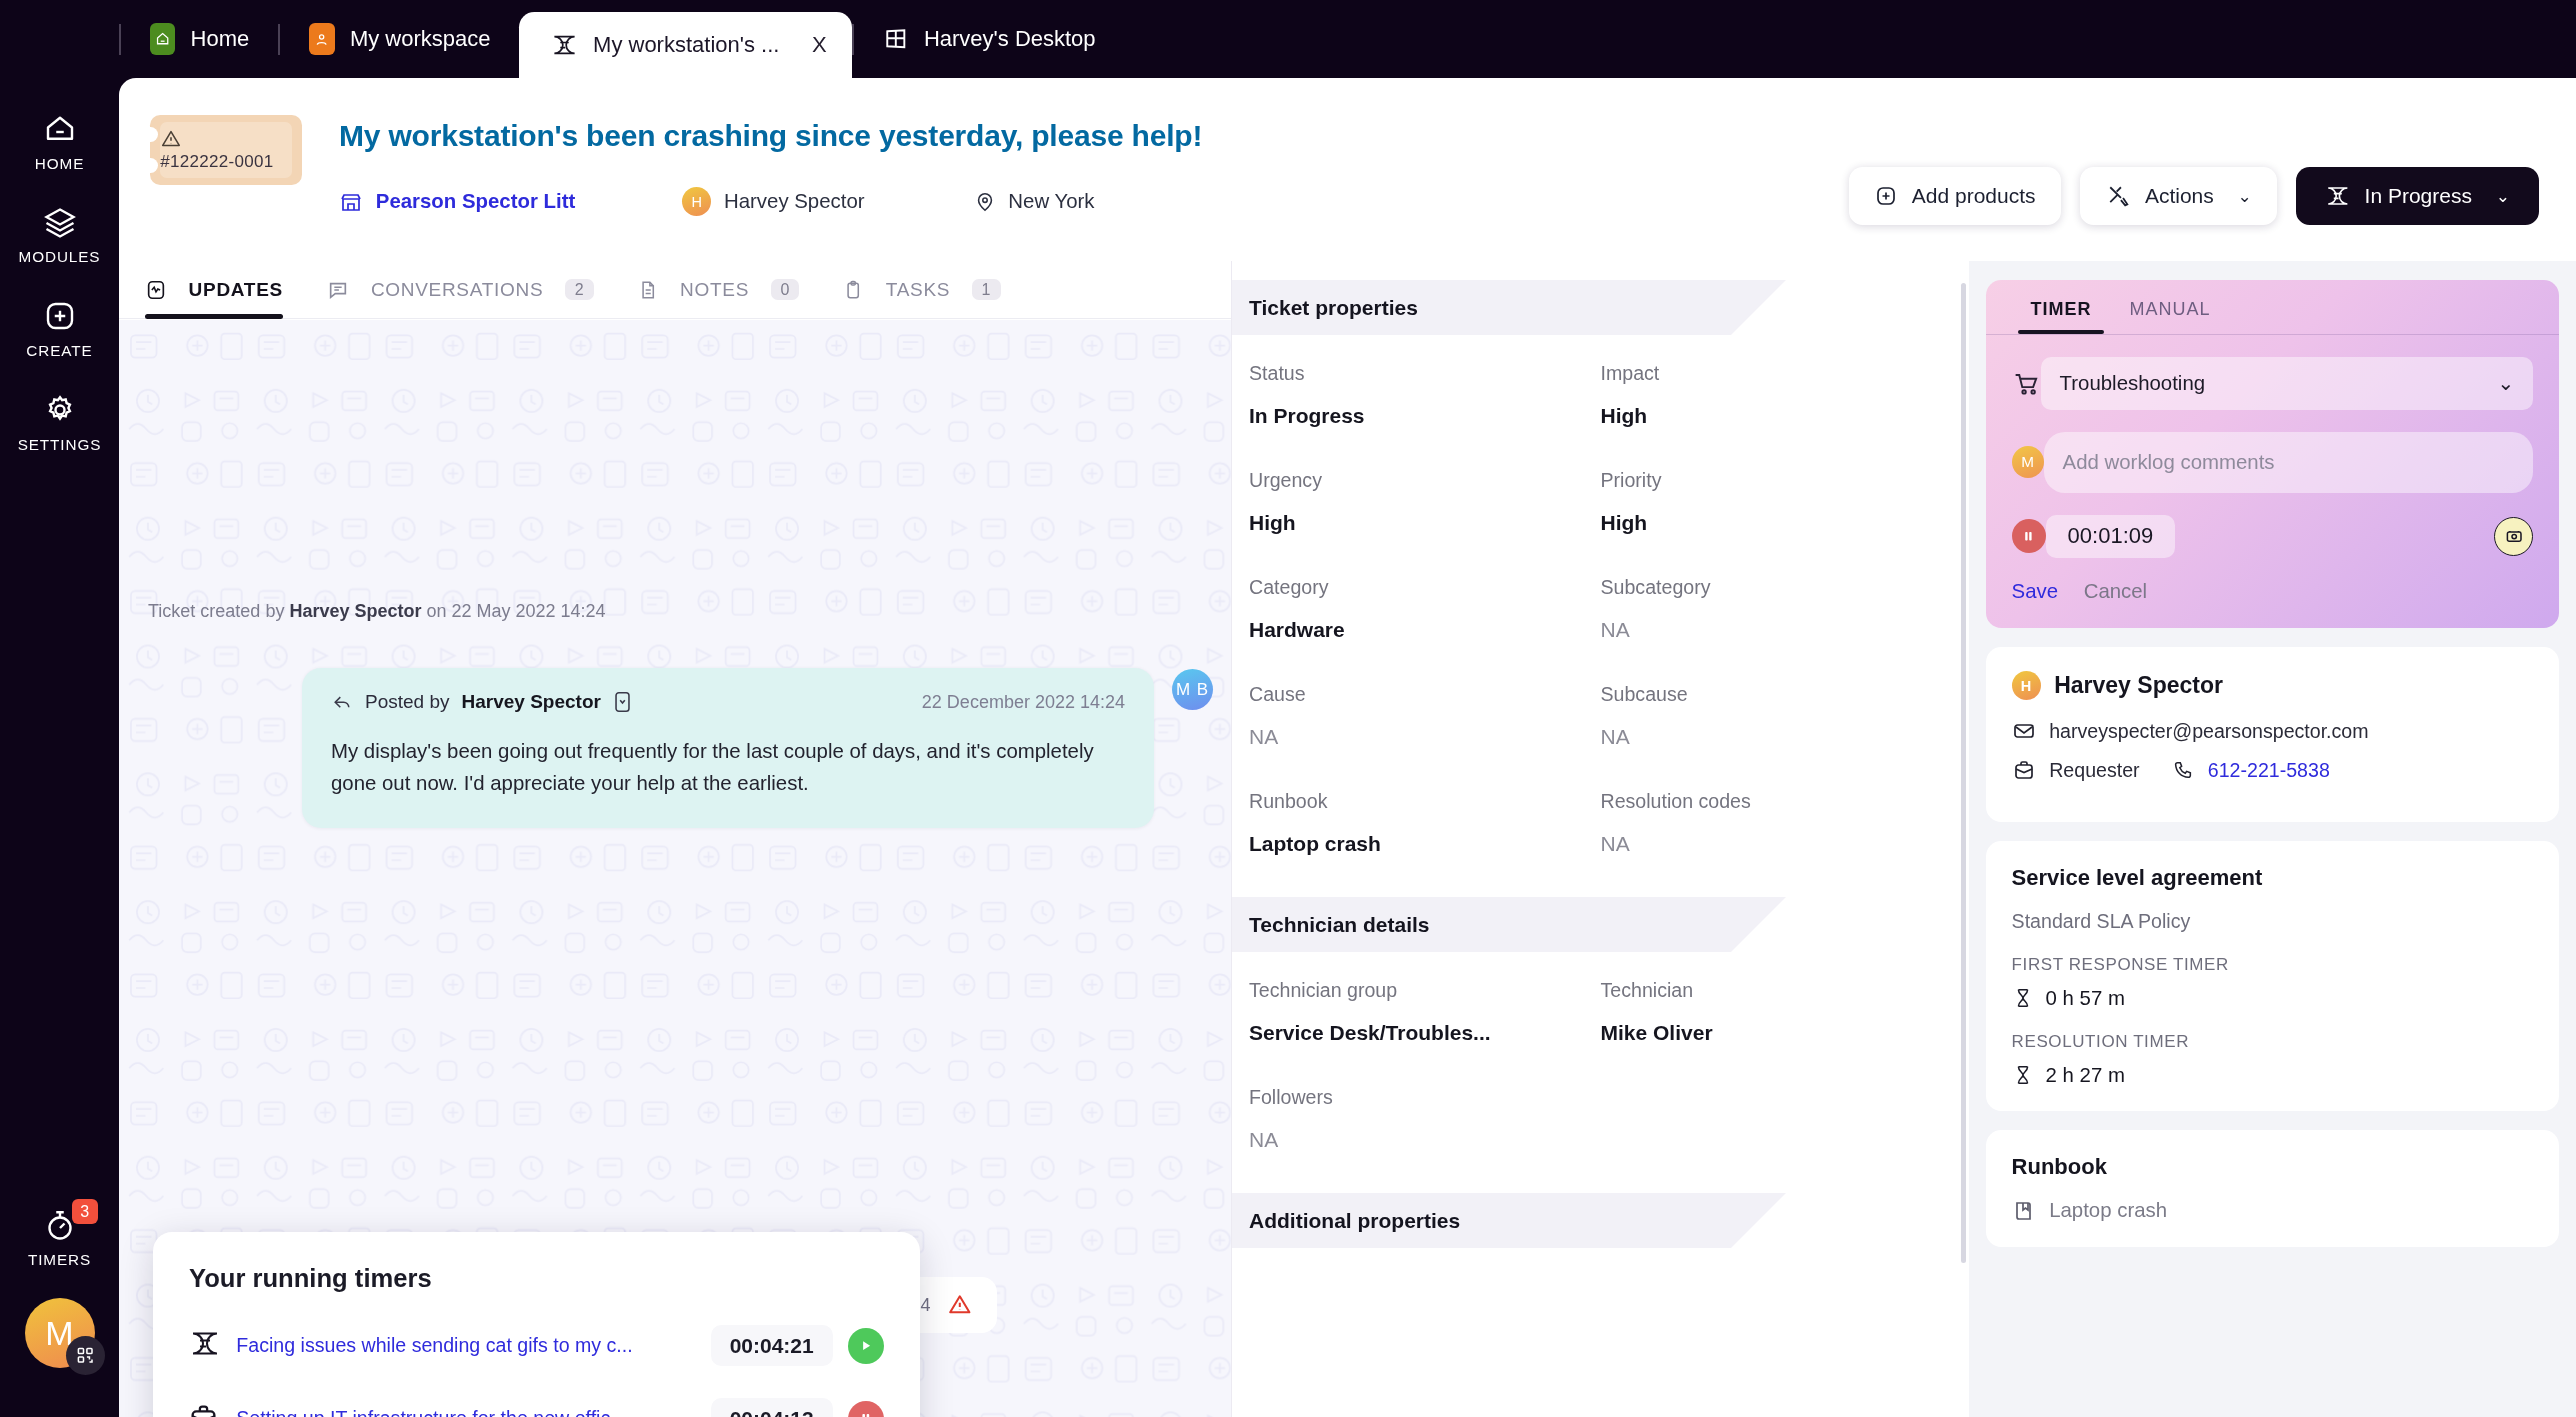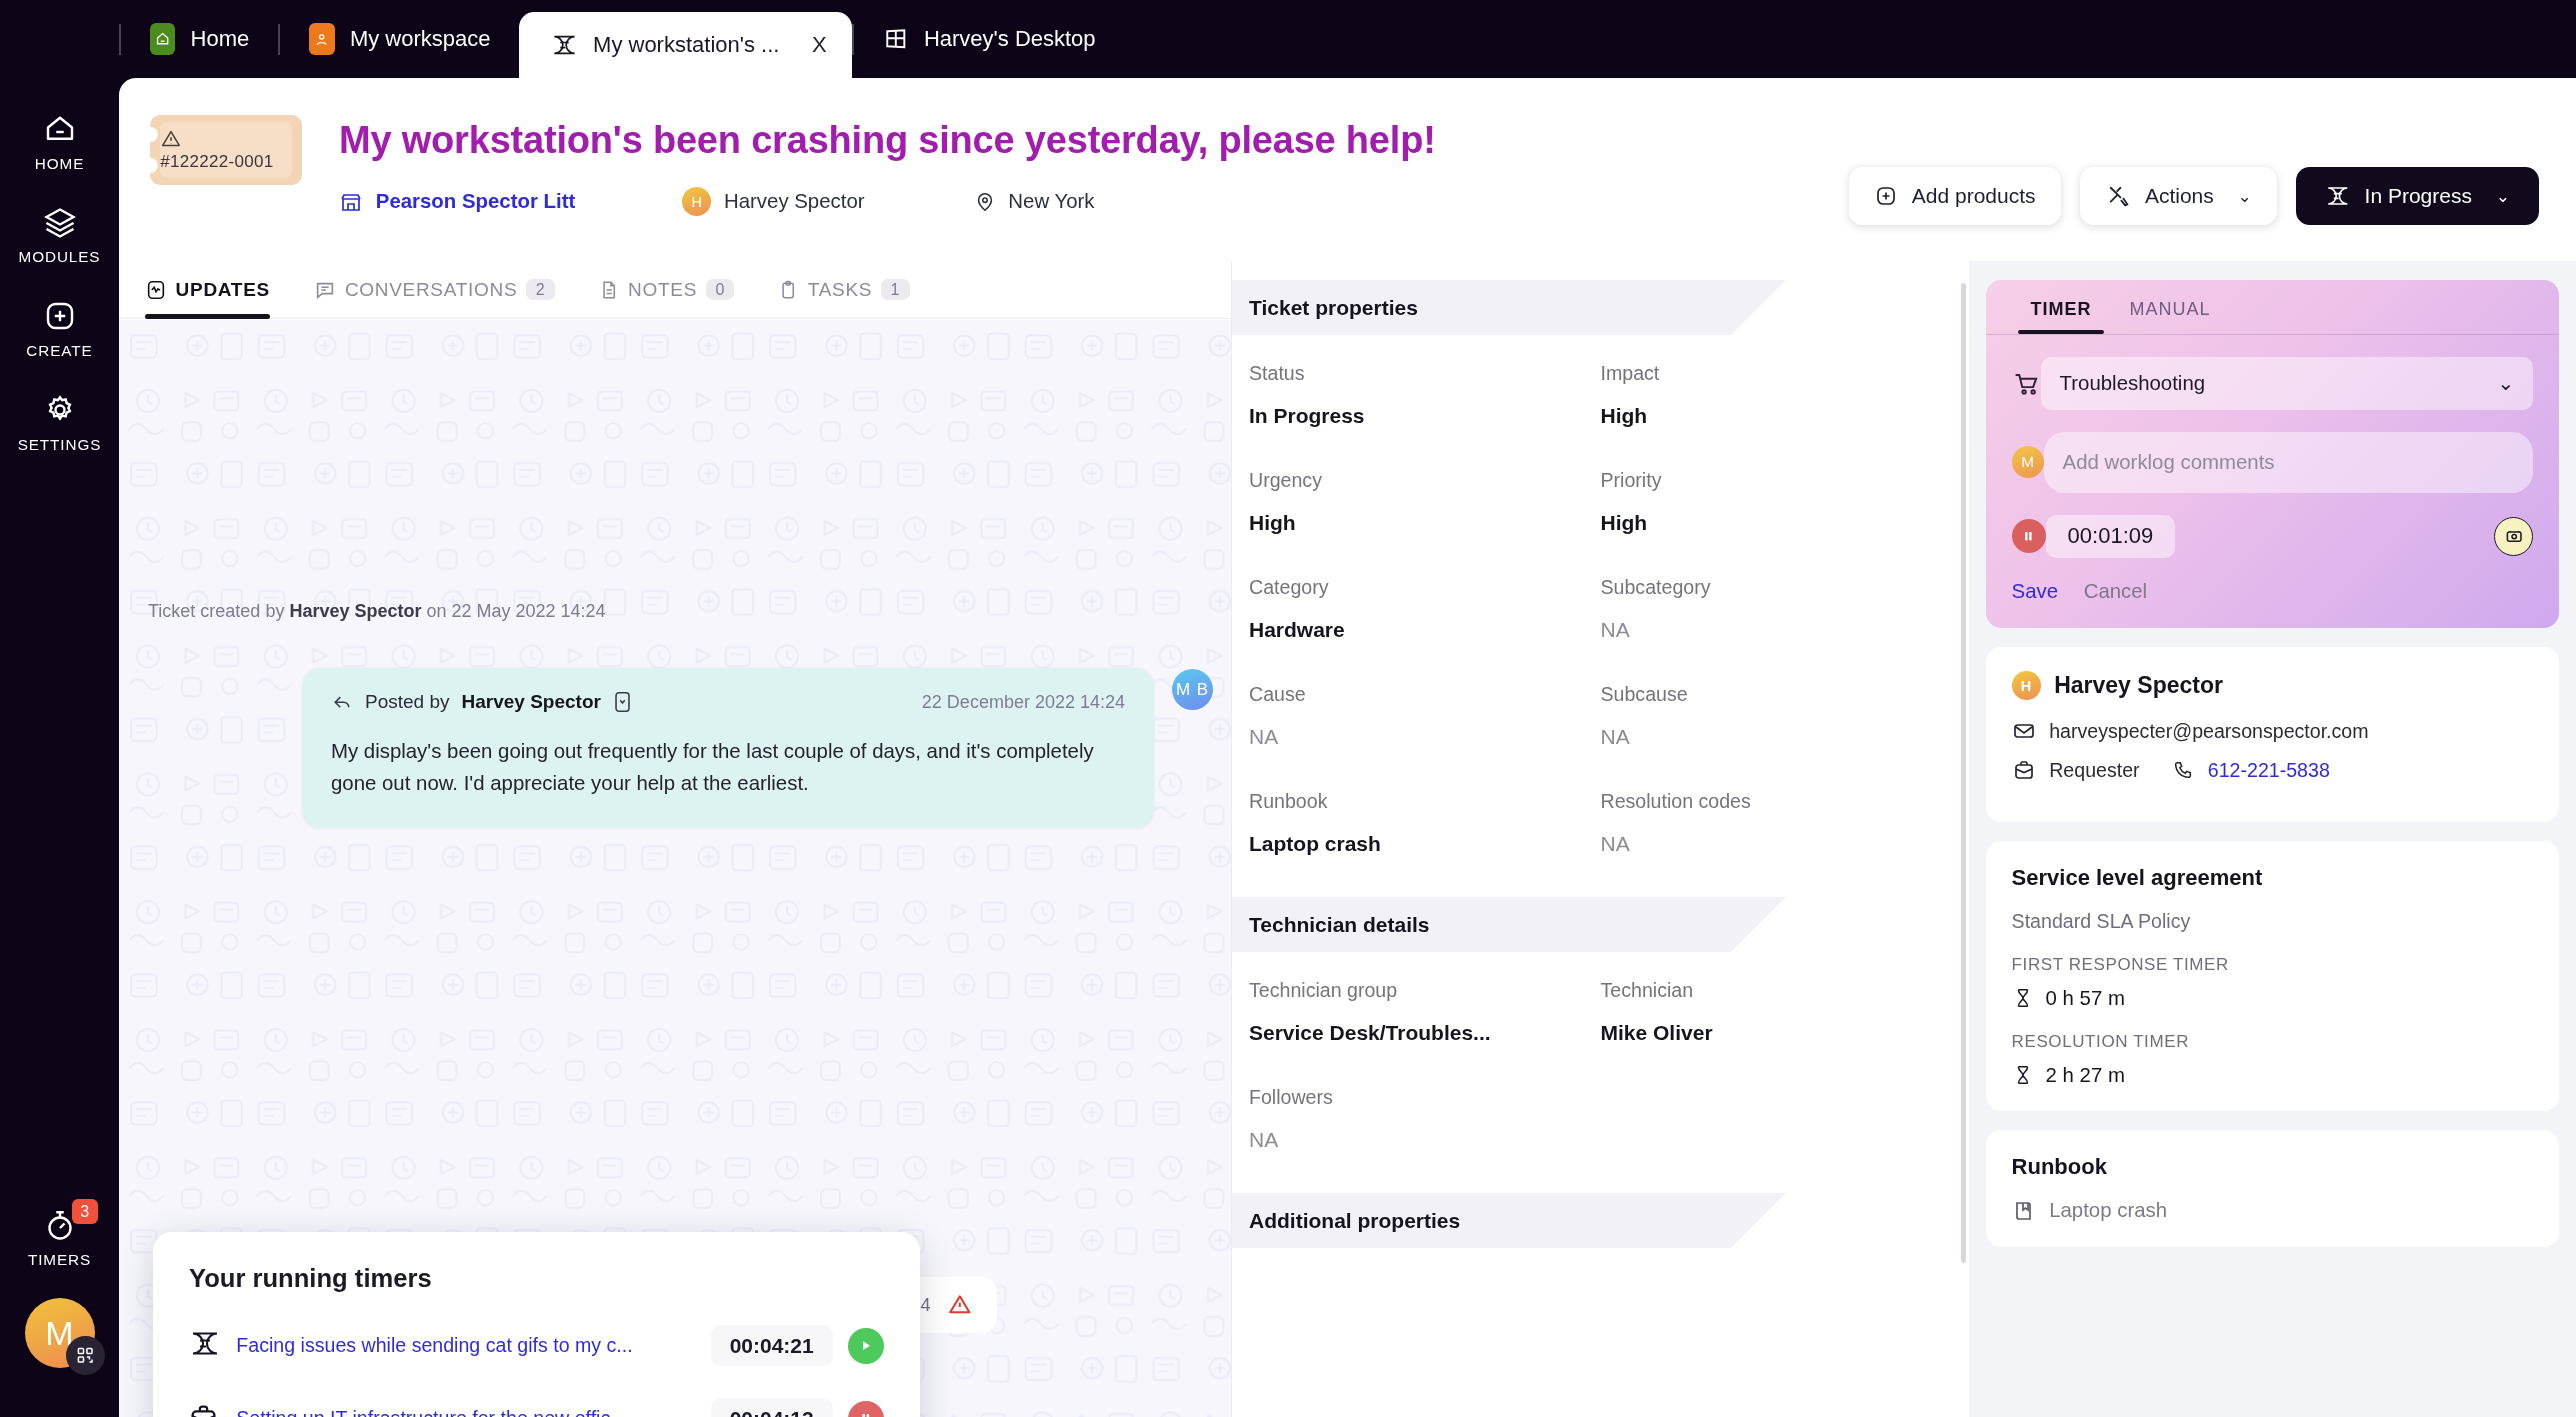--- a/index.html
+++ b/index.html
@@ -83,21 +83,21 @@
   #tkt-chip:before, #tkt-chip:after{
     content:""; position:absolute; width: 15.3px; height: 15.3px; border-radius:50%;
     background:#ffffff; left:-7.7px;
   }
   #tkt-chip:before{ top: 12px; }
   #tkt-chip:after{ bottom: 12px; }
   .chip-inner{ position:absolute; inset:6.8px 10.2px; border-radius:6.8px; background:#f6dfc6; display:flex;flex-direction:column;align-items:flex-start;justify-content:center;gap:2.6px;}
   #tkt-num { font-size: 17px; color: #3a3340; letter-spacing:0.3px; z-index:2;}
   #tkt-title {
     position:absolute; left: 220px; top: 41px;
-    font-size: 38px; font-weight: bold; color: #a21caf; letter-spacing:-0.2px;
+    font-size: 30px; font-weight: bold; color: #0369a1; letter-spacing:-0.2px;
   }
   #tkt-meta { position:absolute; left: 220px; top: 109px; display:flex; align-items:center; gap: 0; }
   .meta-item { display:flex; align-items:center; gap: 12.8px; font-size: 20.4px; color:#2c3040; }
   .meta-item.acct { color:#2e2bdb; font-weight: bold; margin-right: 107px; }
   .meta-item.person { margin-right: 109px; }
   .av-sm { width: 29px; height: 29px; border-radius: 50%; background: linear-gradient(160deg,#f0c840,#ee8f52);
           color:#fff; font-size:14.5px; display:flex;align-items:center;justify-content:center; }
 
   #head-actions { position:absolute; right: 37px; top: 118px; display:flex; gap: 19px; transform: translateY(-50%); }
   .hbtn {
@@ -109,21 +109,21 @@
   .chev { font-size: 17px; margin-left: 10.2px; }
 
   
   #body3 { display: flex; height: 1156px; }
   #colLeft { width: 1112px; position: relative; background:#fff; }
   #colMid  { width: 738px; background:#ffffff; position:relative; border-left:0.9px solid #eceaf2;}
   #colRight{ width: 607px; background:#f3f4f8; position:relative; padding: 19px 17px; }
 
   
   #subtabs { display:flex; align-items:center; gap: 0; height: 58px; padding: 0 25.6px; border-bottom:0.9px solid #ececf2;}
-  .stab { display:flex; align-items:center; gap: 9px; font-size: 19px; color:#8b8b9c;
+  .stab { display:flex; align-items:center; gap: 22px; font-size: 19px; color:#8b8b9c;
           height: 58px; padding: 0 22px; letter-spacing:0.7px; position:relative;}
   .stab:first-child{ padding-left: 0; }
   .stab.active { color:#14121c; font-weight: bold; }
   .stab.active:after{ content:""; position:absolute; left:0; right: 22px; bottom:0; height: 4.3px; background:#14121c; border-radius: 2.6px;}
   .stab .cnt { background:#eceaf0; color:#7e7d8d; border-radius: 6.8px; padding: 1.7px 9.4px; font-size: 16px; }
 
   
   #feed { position:absolute; left:0; right:0; top: 59px; bottom:0; background: #f6f6fc; overflow:hidden; }
   #feedpattern { position:absolute; inset:0; opacity:.55; }
   #created-note { position:absolute; left: 29px; top: 281px; font-size: 18px; color:#7c7c8e; }

